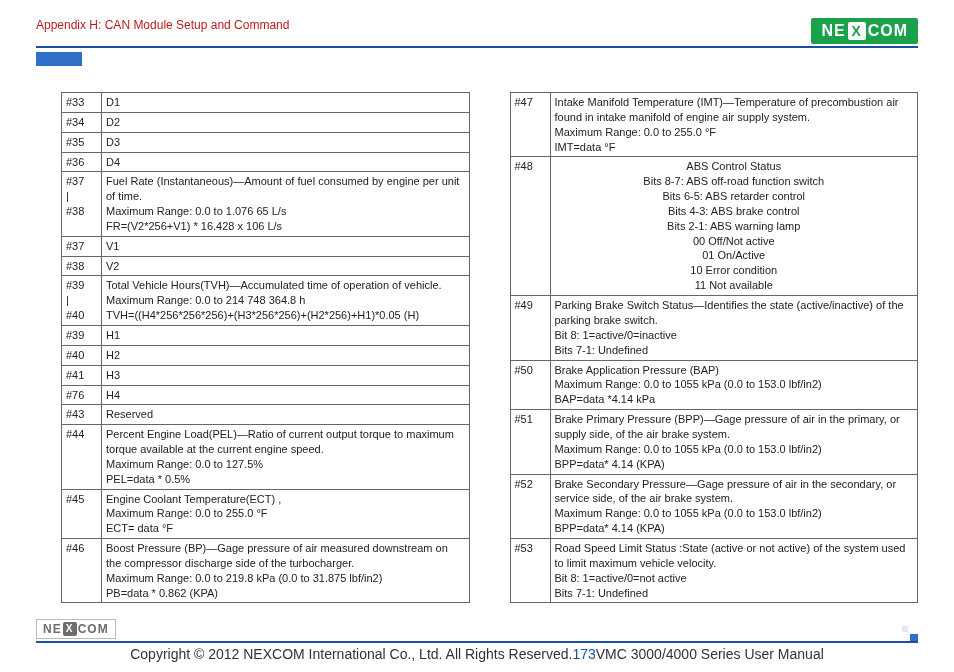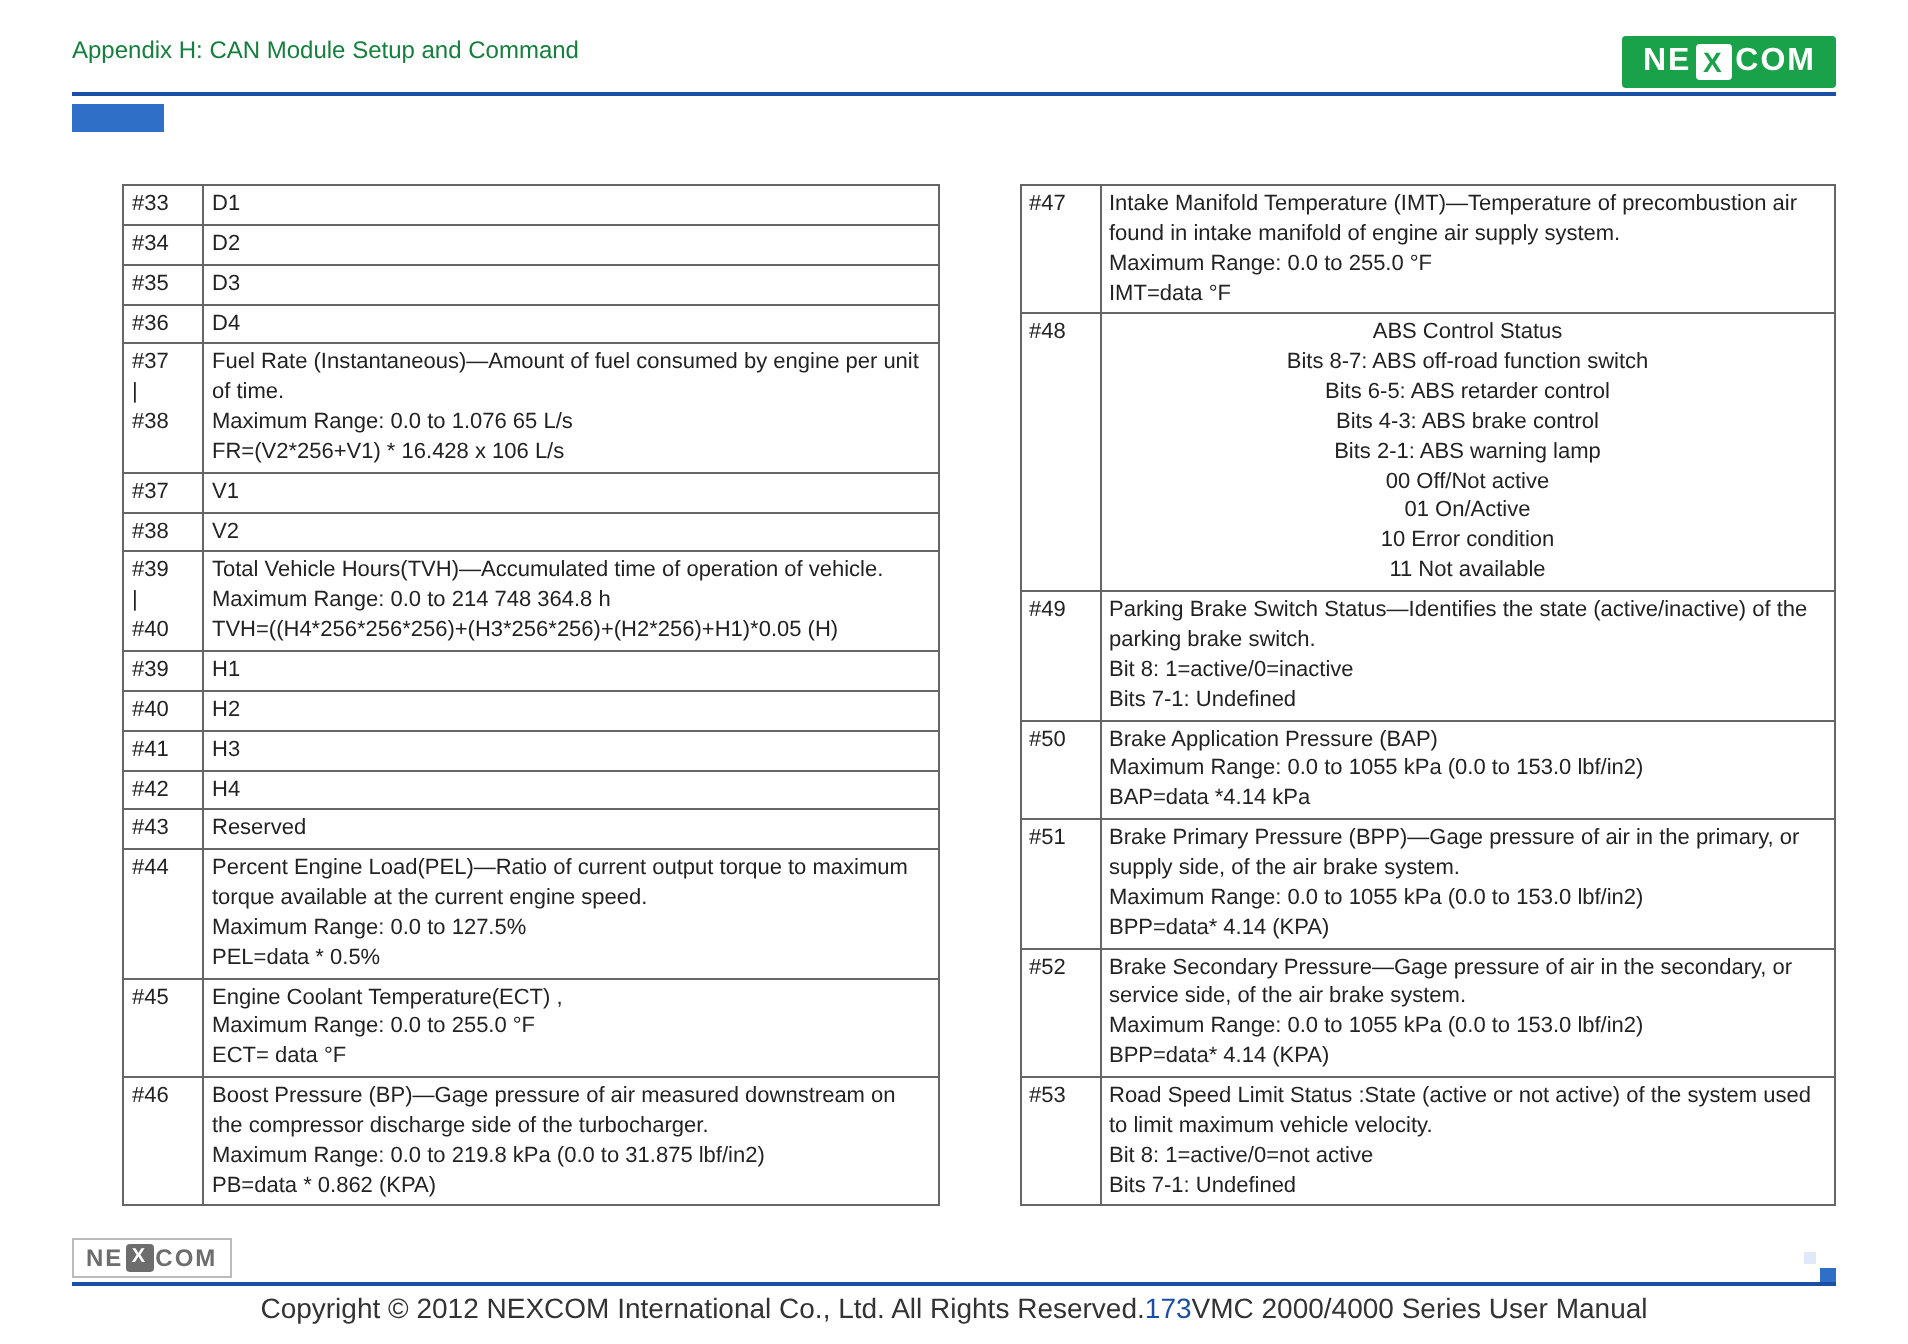--- a/index.html
+++ b/index.html
@@ -12,21 +12,21 @@
     height: 672px;
     position: relative;
     padding: 18px 36px 12px 36px;
   }
   .top-bar {
     display: flex;
     justify-content: space-between;
     align-items: flex-start;
     margin-bottom: 2px;
   }
-  .appendix-title { font-size: 12px; color: #15803d; }
+  .appendix-title { font-size: 12px; color: #b91c1c; }
   .logo {
     display: flex; align-items: center;
     background: #1aa24a;
     color: #fff;
     font-weight: bold;
     font-size: 16px;
     padding: 4px 10px;
     border-radius: 2px;
     letter-spacing: 1px;
   }
@@ -146,21 +146,21 @@
         </tr>
         <tr>
           <td class="idx" style="white-space: pre-line;">#40</td>
           <td style="white-space: pre-line;">H2</td>
         </tr>
         <tr>
           <td class="idx" style="white-space: pre-line;">#41</td>
           <td style="white-space: pre-line;">H3</td>
         </tr>
         <tr>
-          <td class="idx" style="white-space: pre-line;">#42</td>
+          <td class="idx" style="white-space: pre-line;">#76</td>
           <td style="white-space: pre-line;">H4</td>
         </tr>
         <tr>
           <td class="idx" style="white-space: pre-line;">#43</td>
           <td style="white-space: pre-line;">Reserved</td>
         </tr>
         <tr>
           <td class="idx" style="white-space: pre-line;">#44</td>
           <td style="white-space: pre-line;">Percent Engine Load(PEL)—Ratio of current output torque to maximum torque available at the current engine speed.
 Maximum Range: 0.0 to 127.5%
@@ -242,15 +242,15 @@
       <span>NE</span>
       <span class="xf">X</span>
       <span>COM</span>
     </div>
     <div></div>
   </div>
   <hr class="bottomline">
   <div class="footer-text">
     <span>Copyright © 2012 NEXCOM International Co., Ltd. All Rights Reserved.</span>
     <span class="page-num">173</span>
-    <span>VMC 2000/4000 Series User Manual</span>
+    <span>VMC 3000/4000 Series User Manual</span>
   </div>
 </div>
 
 </body></html>

